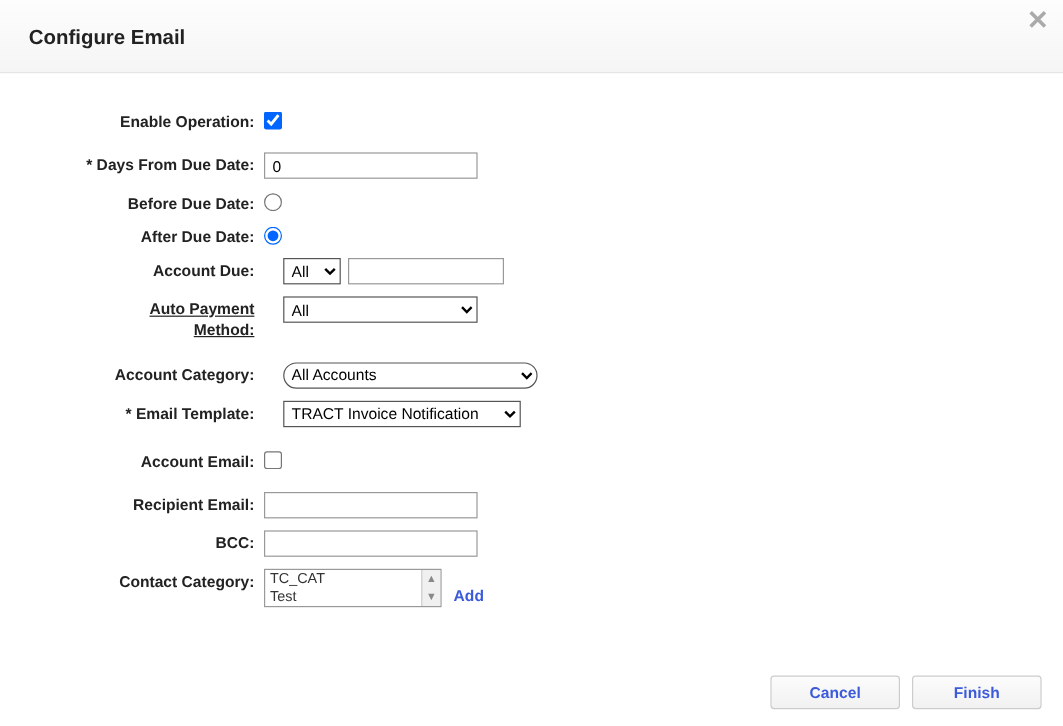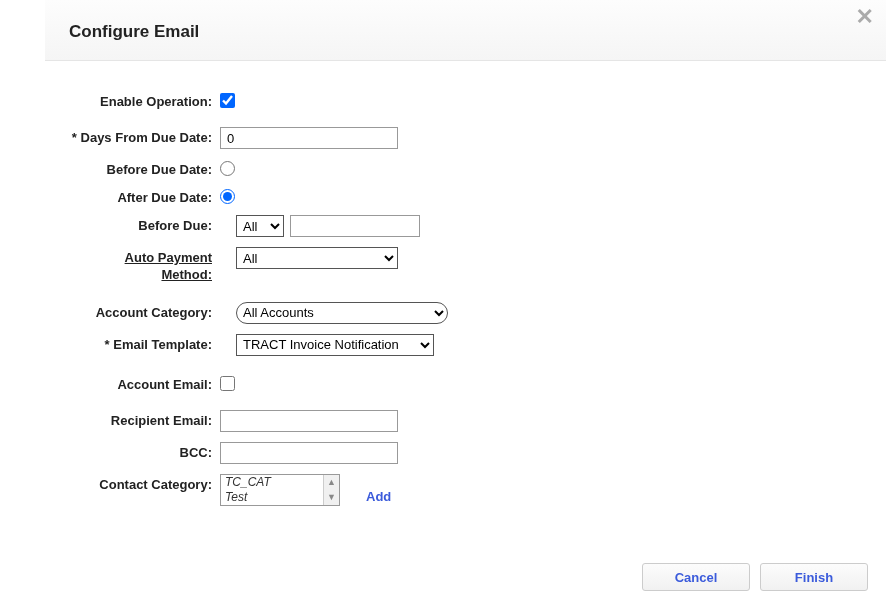--- a/index.html
+++ b/index.html
@@ -14,21 +14,20 @@
       background: #fff;
       width: 886px;
       height: 605px;
       position: relative;
     }
     .header {
       background: linear-gradient(to bottom, #fdfdfd, #f5f5f5);
       border-bottom: 1px solid #e5e5e5;
       padding: 22px 24px 18px 24px;
       position: relative;
-      margin-left: 45px;
     }
     .header-title {
       font-size: 17px;
       font-weight: bold;
       color: #222;
     }
     .close-icon {
       position: absolute;
       top: 6px;
       right: 12px;
@@ -102,27 +101,26 @@
       margin-top: 2px;
     }
     input[type="radio"] {
       width: 15px;
       height: 15px;
       accent-color: #0066ff;
       margin-top: 2px;
     }
     .listbox {
       border: 1px solid #999;
-      width: 120px;
+      width: 148px;
       height: 32px;
       font-size: 13px;
       overflow: hidden;
       position: relative;
       background: #fff;
-      font-style: italic;
     }
     .listbox-content {
       padding: 0;
     }
     .listbox-item {
       padding: 0px 4px;
       line-height: 15px;
       font-size: 12px;
       color: #333;
     }
@@ -145,21 +143,21 @@
       justify-content: center;
       font-size: 9px;
       color: #888;
       cursor: pointer;
     }
     .add-link {
       color: #3b5bdb;
       font-weight: bold;
       font-size: 13px;
       cursor: pointer;
-      margin-left: 20px;
+      margin-left: 4px;
       align-self: flex-end;
       padding-bottom: 2px;
     }
     .two-line-label {
       line-height: 1.3;
       text-decoration: underline;
     }
     .section-gap {
       height: 8px;
     }
@@ -218,21 +216,21 @@
   </div>
 
   <div class="form-row">
     <div class="form-label">After Due Date:</div>
     <div class="form-control">
       <input type="radio" name="duedate" checked="" style="">
     </div>
   </div>
 
   <div class="form-row">
-    <div class="form-label">Before Due:</div>
+    <div class="form-label">Account Due:</div>
     <div class="form-control">
       <select class="select-all-small">
         <option>All</option>
       </select>
       <input type="text" class="input-small" value="" style="">
     </div>
   </div>
 
   <div class="form-row">
     <div class="form-label two-line-label">Auto Payment<br>Method:</div>

